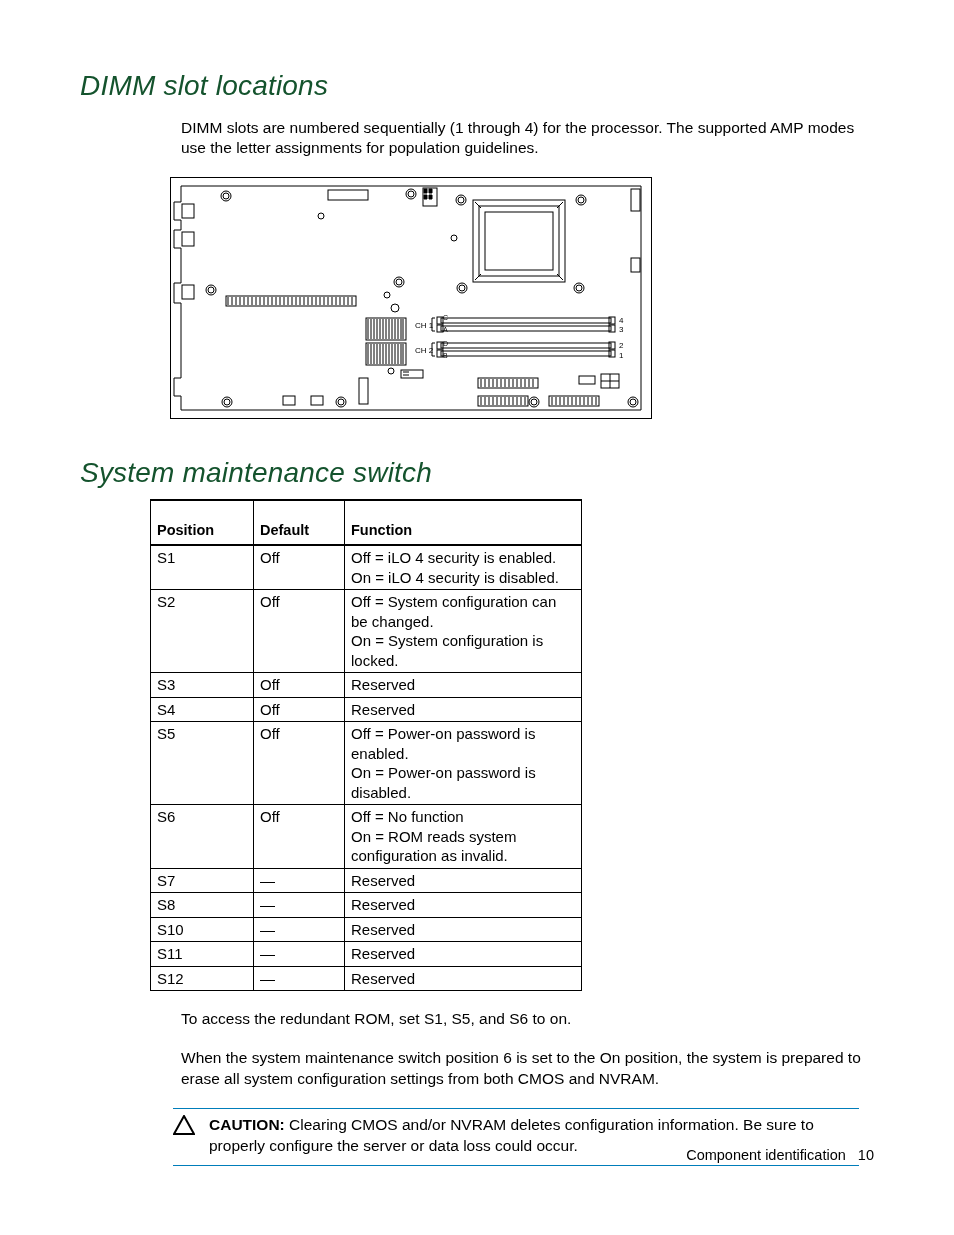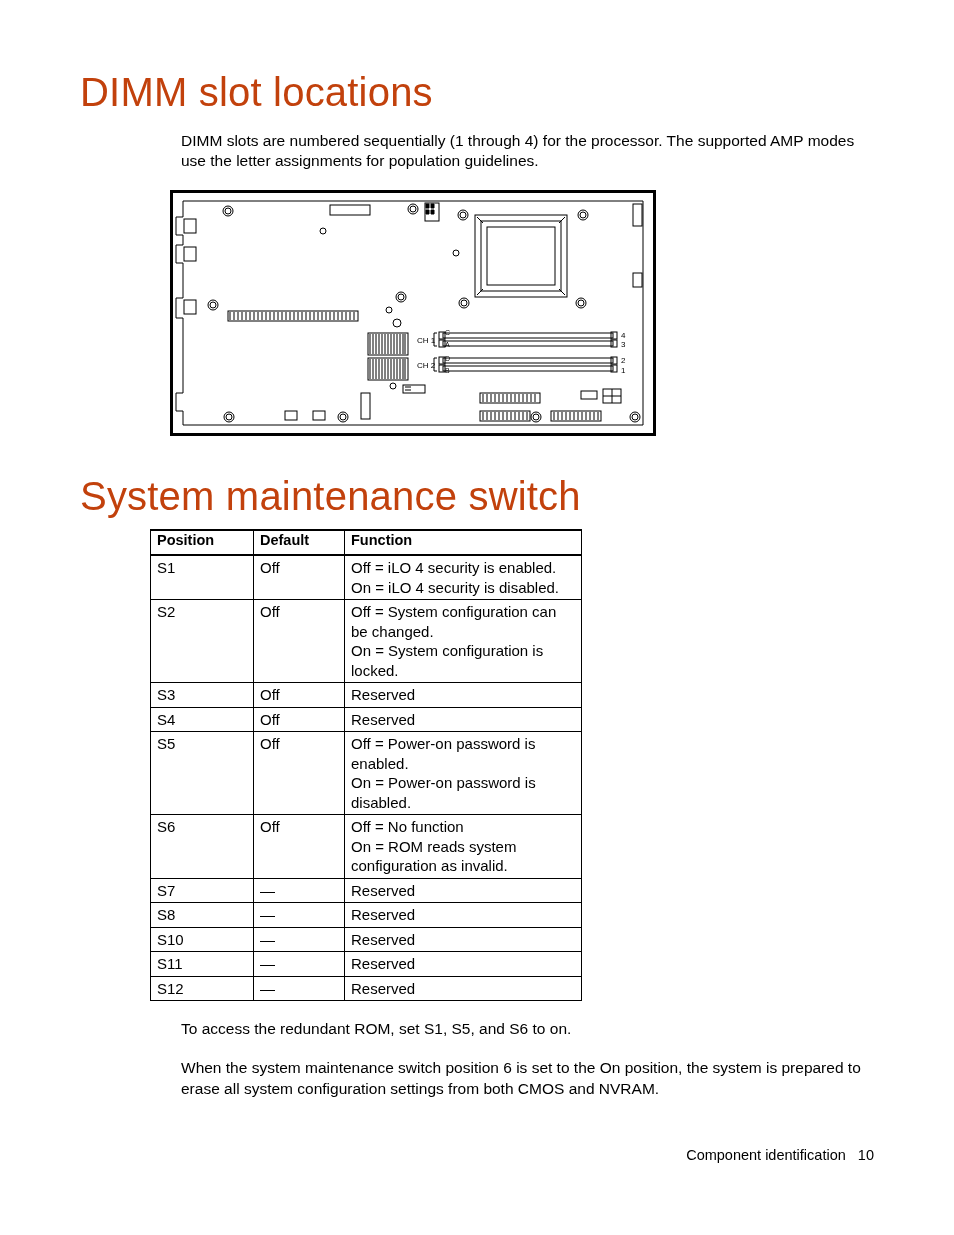--- a/index.html
+++ b/index.html
@@ -15,38 +15,39 @@
     background: #fff;
     box-sizing: border-box;
   }
   .page {
     padding: 70px 80px 0 80px;
   }
   h2 {
     font-family: "Arial Narrow", Arial, Helvetica, sans-serif;
     font-weight: 300;
     font-stretch: condensed;
-    color: #c2410c;
-    font-size: 40px;
+    color: #14532d;
+    font-size: 28px;
     margin: 0 0 10px 0;
     letter-spacing: 0.2px;
+    font-style: italic;
   }
   .body-text {
     margin-left: 101px;
     font-size: 15.5px;
     line-height: 1.35;
     margin-bottom: 18px;
     font-stretch: condensed;
   }
   .diagram-box {
     margin-left: 90px;
     margin-bottom: 38px;
     width: 480px;
     height: 240px;
-    border: 3px solid #000000;
+    border: 1px solid #000000;
     position: relative;
     background: #fff;
     overflow: hidden;
   }
   .diagram-box svg {
     width: 100%;
     height: 100%;
   }
   table.switches {
     margin-left: 70px;
@@ -62,21 +63,21 @@
     text-align: left;
     vertical-align: top;
     padding: 2px 6px 2px 6px;
     line-height: 1.3;
   }
   table.switches thead th {
     border-top: 2px solid #000;
     border-bottom: 2px solid #000;
     font-weight: bold;
     font-size: 14.5px;
-    padding-top: 0;
+    padding-top: 20px;
     padding-bottom: 4px;
   }
   table.switches th:nth-child(1), table.switches td:nth-child(1) { width: 90px; }
   table.switches th:nth-child(2), table.switches td:nth-child(2) { width: 78px; }
   table.switches th:nth-child(3), table.switches td:nth-child(3) { width: auto; }
 
   .caution-box {
     margin-left: 93px;
     margin-right: 0px;
     border-top: 1.5px solid #007dba;
@@ -302,18 +303,28 @@
           <td>—</td>
           <td>Reserved</td>
         </tr>
       </tbody>
   </table>
 
   <p class="body-text" style="margin-top:18px;">To access the redundant ROM, set S1, S5, and S6 to on.</p>
 
   <p class="body-text">When the system maintenance switch position 6 is set to the On position, the system is prepared to erase all system configuration settings from both CMOS and NVRAM.</p>
 
+  <div class="caution-box">
+    <div class="caution-icon">
+      <svg width="22" height="20" viewBox="0 0 22 20">
+        <path d="M 11 1 L 21 19 L 1 19 Z" fill="none" stroke="#000" stroke-width="2" stroke-linejoin="miter"></path>
+      </svg>
+    </div>
+    <div class="caution-text">
+      <span class="caution-label">CAUTION:</span><span> Clearing CMOS and/or NVRAM deletes configuration information. Be sure to properly configure the server or data loss could occur.</span>
+    </div>
+  </div>
 
 </div>
 
 <div class="footer">
   <span>Component identification</span>&nbsp;&nbsp;&nbsp;<span>10</span>
 </div>
 
 </body></html>

